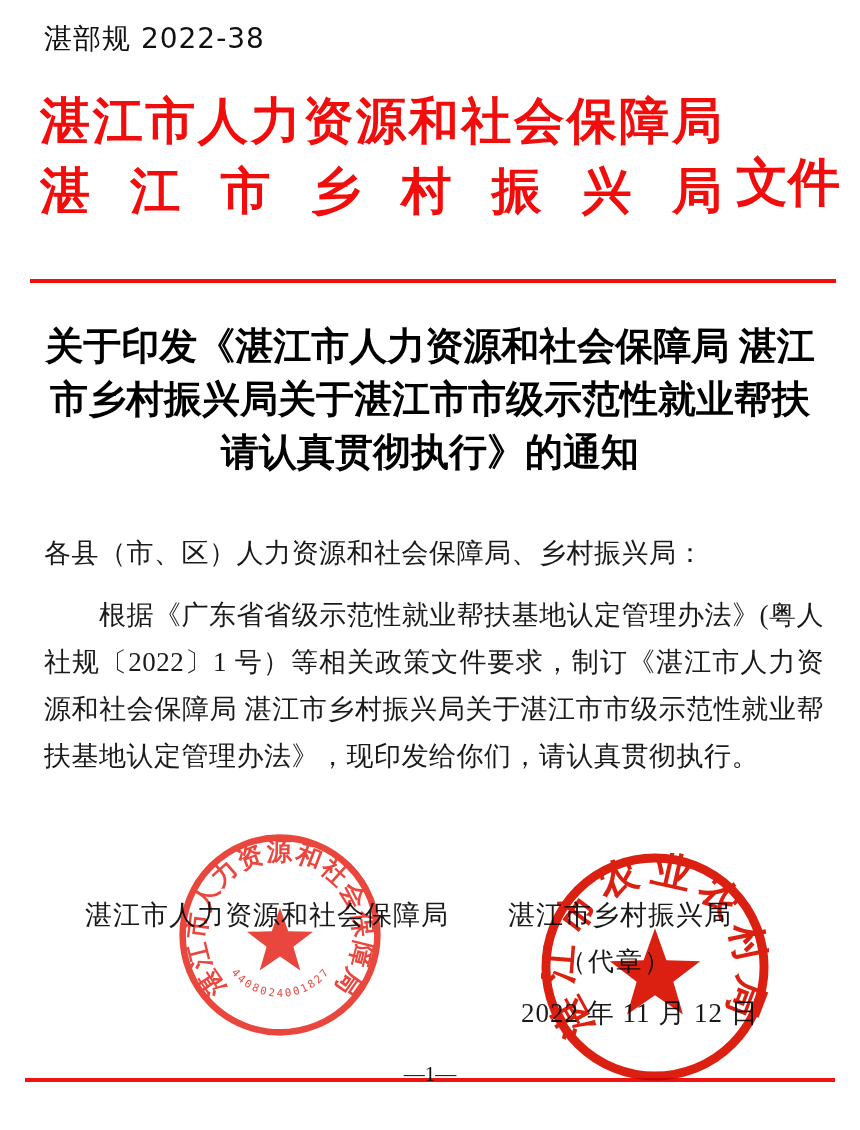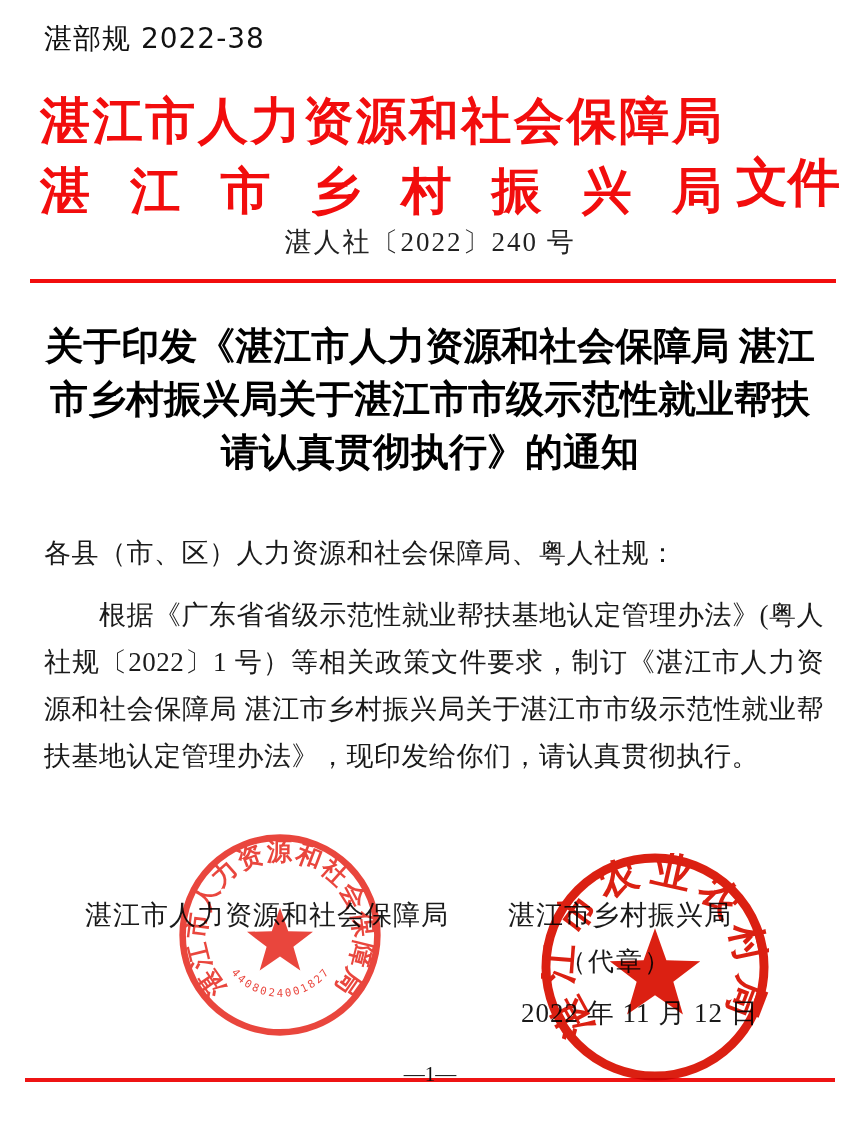--- a/index.html
+++ b/index.html
@@ -118,32 +118,31 @@
 <div class="page">
 
   <div class="doc-code">湛部规 2022-38</div>
 
   <div class="header-block">
     <div class="header-line">湛江市人力资源和社会保障局</div>
     <div class="header-line header-line2">湛江市乡村振兴局</div>
   </div>
   <div class="doc-type">文件</div>
 
-  <div class="doc-number">湛人社〔2022〕240 号</div>
 
   <div class="sep-line"></div>
 
   <div class="title-block">
     <div>关于印发《湛江市人力资源和社会保障局 湛江</div>
     <div>市乡村振兴局关于湛江市市级示范性就业帮扶</div>
     <div>请认真贯彻执行》的通知</div>
   </div>
 
   <div class="body-block">
-    <div class="body-salutation">各县（市、区）人力资源和社会保障局、粤人社规：</div>
+    <div class="body-salutation">各县（市、区）人力资源和社会保障局、乡村振兴局：</div>
     <div class="body-paragraph">根据《广东省省级示范性就业帮扶基地认定管理办法》(粤人社规〔2022〕1 号）等相关政策文件要求，制订《湛江市人力资源和社会保障局 湛江市乡村振兴局关于湛江市市级示范性就业帮扶基地认定管理办法》，现印发给你们，请认真贯彻执行。</div>
   </div>
 
   <div class="sig sig-left-org">湛江市人力资源和社会保障局</div>
   <div class="sig sig-right-org">湛江市乡村振兴局</div>
   <div class="sig sig-right-note">（代章）</div>
   <div class="sig sig-date">2022 年 11 月 12 日</div>
 
   <svg class="seal seal-left" viewBox="0 0 220 220">
     <defs>

